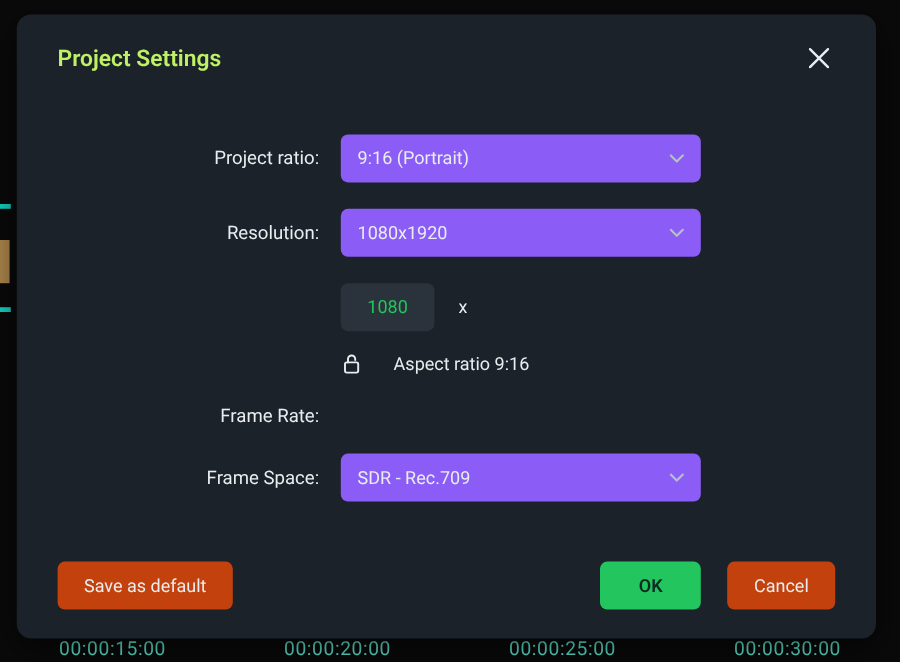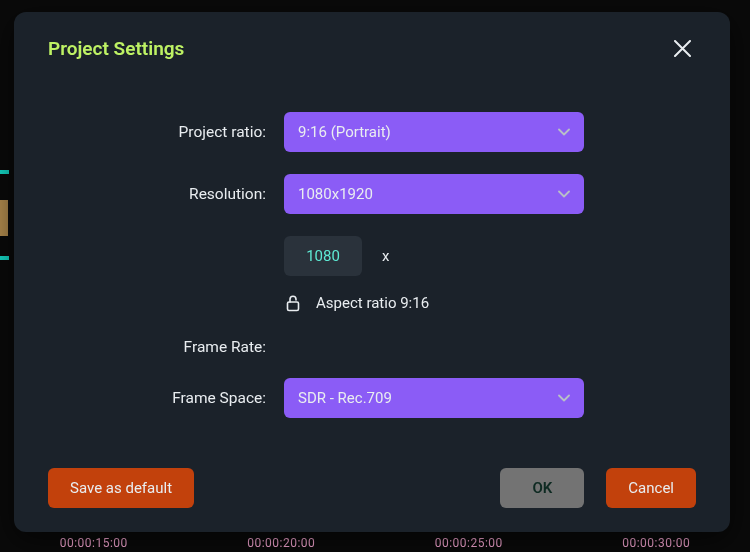--- a/index.html
+++ b/index.html
@@ -14,22 +14,22 @@
   }
 
   
   .bg-timeline {
     position: absolute;
     bottom: 2px;
     left: 0;
     right: 0;
     display: flex;
     justify-content: space-around;
-    color: #f9a8d4;
-    font-size: 12px;
+    color: #5eead4;
+    font-size: 16px;
     letter-spacing: 0.5px;
   }
 
   .bg-shape {
     position: absolute;
     left: 0;
     top: 170px;
     width: 10px;
     height: 90px;
   }
@@ -145,32 +145,32 @@
 
   .num-input {
     width: 78px;
     height: 40px;
     background: #2a323b;
     border-radius: 6px;
     display:flex;
     align-items:center;
     justify-content:center;
     font-size: 15px;
-    color:#5eead4;
+    color:#22c55e;
     box-sizing:border-box;
     border:none;
     text-align:center;
   }
 
   .lock-row {
     display:flex;
     align-items:center;
     margin-left: 236px;
     margin-bottom: 26px;
-    gap: 14px;
+    gap: 26px;
     font-size: 15px;
     color:#e9edf0;
   }
   .lock-row .lock-icon {
     width: 18px;
     height: 18px;
     display:flex;
     align-items:center;
     justify-content:center;
     color:#e9edf0;
@@ -196,21 +196,21 @@
     cursor:pointer;
     padding: 0 22px;
     box-sizing:border-box;
     border:none;
   }
   .btn-secondary {
     background: #c2410c;
     color: #e9edf0;
   }
   .btn-primary {
-    background: #737373;
+    background: #22c55e;
     color: #0e2a22;
     font-weight: 600;
     min-width: 84px;
   }
   .footer-right {
     display:flex;
     gap: 22px;
   }
 
   svg { display:block; }

